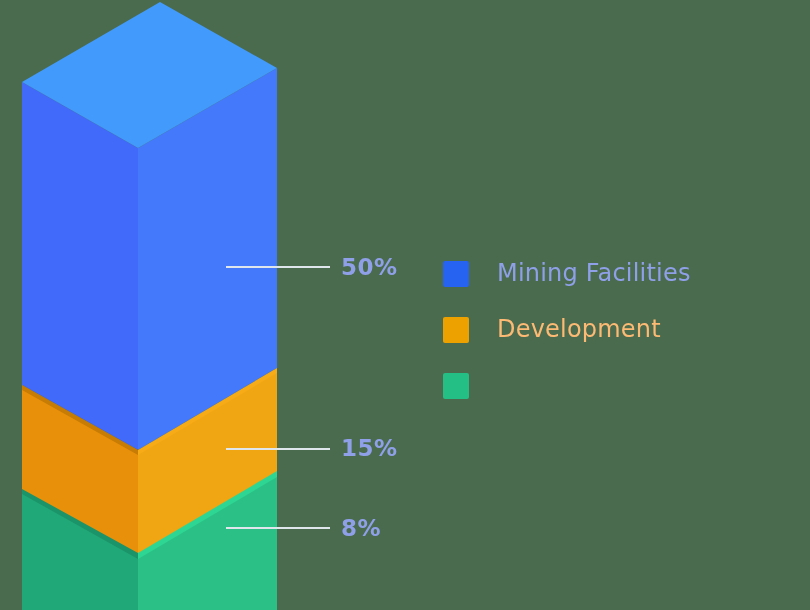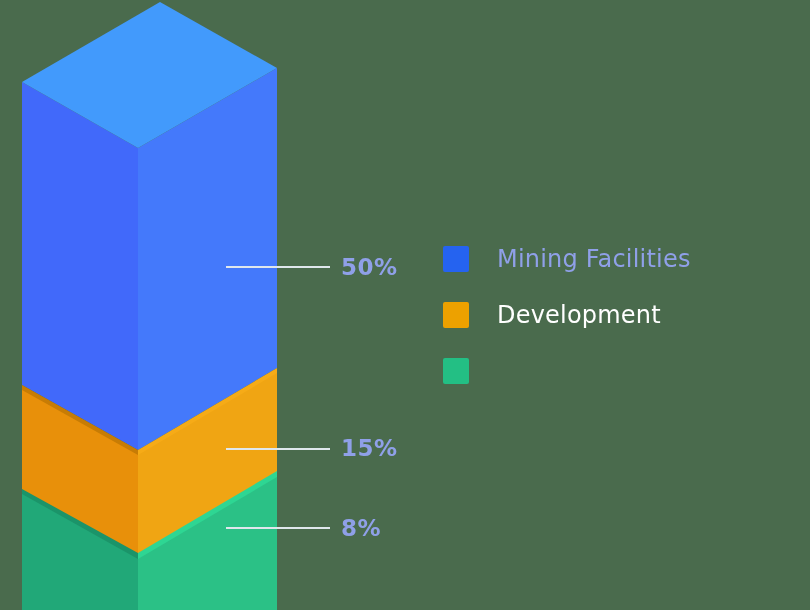--- a/index.html
+++ b/index.html
@@ -37,21 +37,21 @@
     letter-spacing: 0.5px;
   }
   .legend {
     position: absolute;
     left: 443px;
     top: 231px;
     width: 330px;
   }
   .legend-item {
     display: flex;
-    align-items: center;
+    align-items: flex-end;
     height: 56px;
   }
   .legend-swatch {
     width: 26px;
     height: 26px;
     flex: 0 0 26px;
     border-radius: 2px;
   }
   .legend-label {
     margin-left: 28px;
@@ -112,21 +112,21 @@
 
   <div class="legend">
 
     <div class="legend-item">
       <span class="legend-swatch" style="background:#2563f0"></span>
       <span class="legend-label" style="color: rgb(143, 160, 232);">Mining Facilities</span>
     </div>
 
     <div class="legend-item">
       <span class="legend-swatch" style="background:#eda100"></span>
-      <span class="legend-label" style="color: #ffffff;">Development</span>
+      <span class="legend-label" style="color: #fdba74;">Development</span>
     </div>
 
     <div class="legend-item">
       <span class="legend-swatch" style="background:#23bf84"></span>
     </div>
 
   </div>
 
 </div>
 

